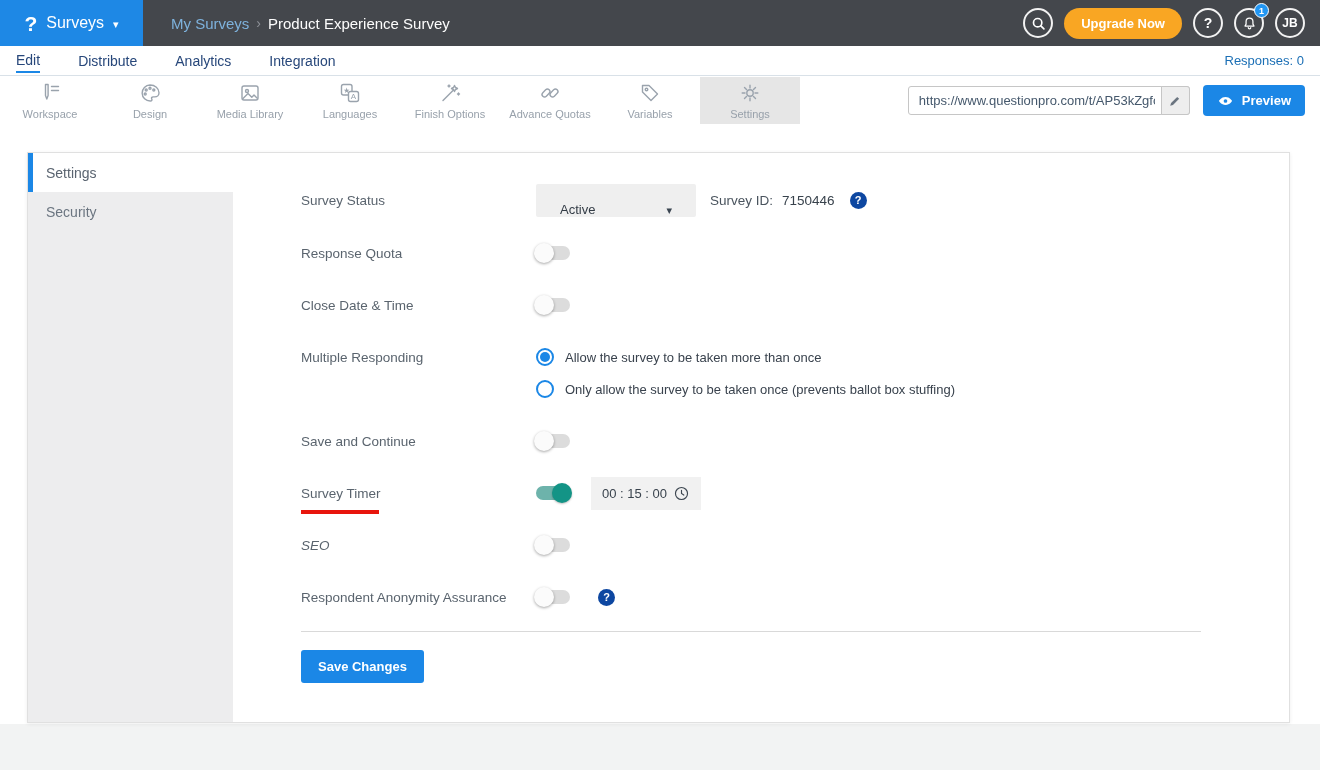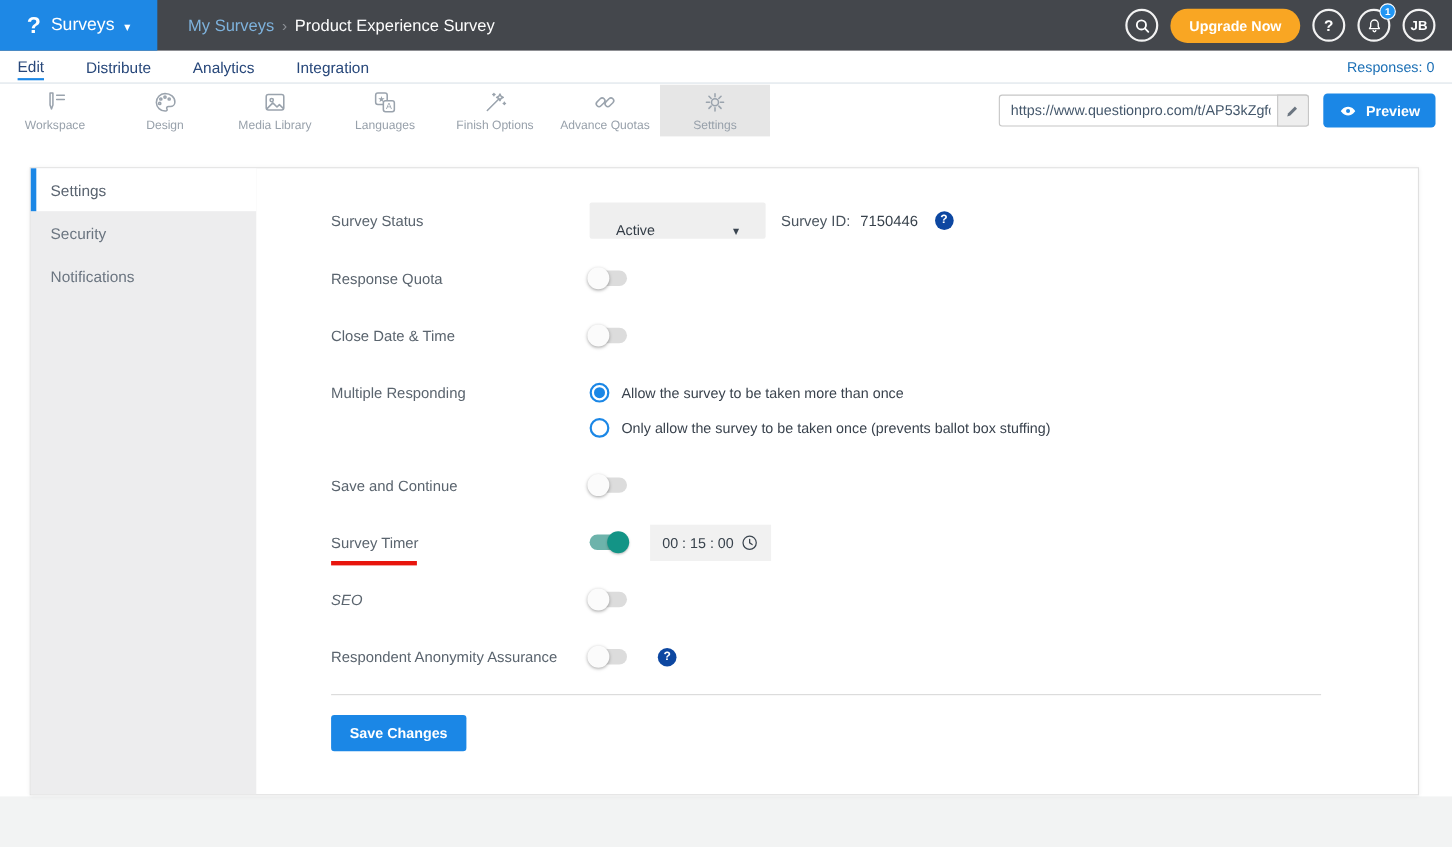--- a/index.html
+++ b/index.html
@@ -172,20 +172,27 @@
   </div>
 
   <div class="tool-item">
     <svg width="24" height="24" viewBox="0 0 24 24">
         <rect x="3.5" y="9.5" width="9" height="5" rx="2.5" transform="rotate(-45 8 12)"></rect>
         <rect x="11.5" y="9.5" width="9" height="5" rx="2.5" transform="rotate(-45 16 12)"></rect>
       </svg>
     <span class="tool-label">Advance Quotas</span>
   </div>
 
+  <div class="tool-item">
+    <svg width="24" height="24" viewBox="0 0 24 24">
+        <path d="M4.5 4.5h6.5l8.5 8.5-6.5 6.5-8.5-8.5z"></path>
+        <circle cx="8.5" cy="8.5" r="1.3"></circle>
+      </svg>
+    <span class="tool-label">Variables</span>
+  </div>
 
   <div class="tool-item selected">
     <svg width="24" height="24" viewBox="0 0 24 24">
         <circle cx="12" cy="12" r="3.2"></circle>
         <path d="M12 4.2V7M12 17v2.8M4.2 12H7M17 12h2.8M6.5 6.5l2 2M15.5 15.5l2 2M17.5 6.5l-2 2M8.5 15.5l-2 2"></path>
       </svg>
     <span class="tool-label">Settings</span>
   </div>
 
   <div class="toolbar-right">
@@ -210,23 +217,20 @@
 <div class="footer-strip"></div>
 
 <section class="panel">
 
   <aside class="sidebar">
     <div class="side-item selected">
         <span>Settings</span>
       </div>
     <div class="side-item">
         <span>Security</span>
-      </div>
-    <div class="side-item">
-        <span>Notifications</span>
       </div>
   </aside>
 
   <div class="setting-row" style="top:30px;">
     <span class="row-label">Survey Status</span>
     <div class="select-box">
       <span>Active</span>
       <span class="select-caret">▾</span>
     </div>
     <div class="survey-id-group">

